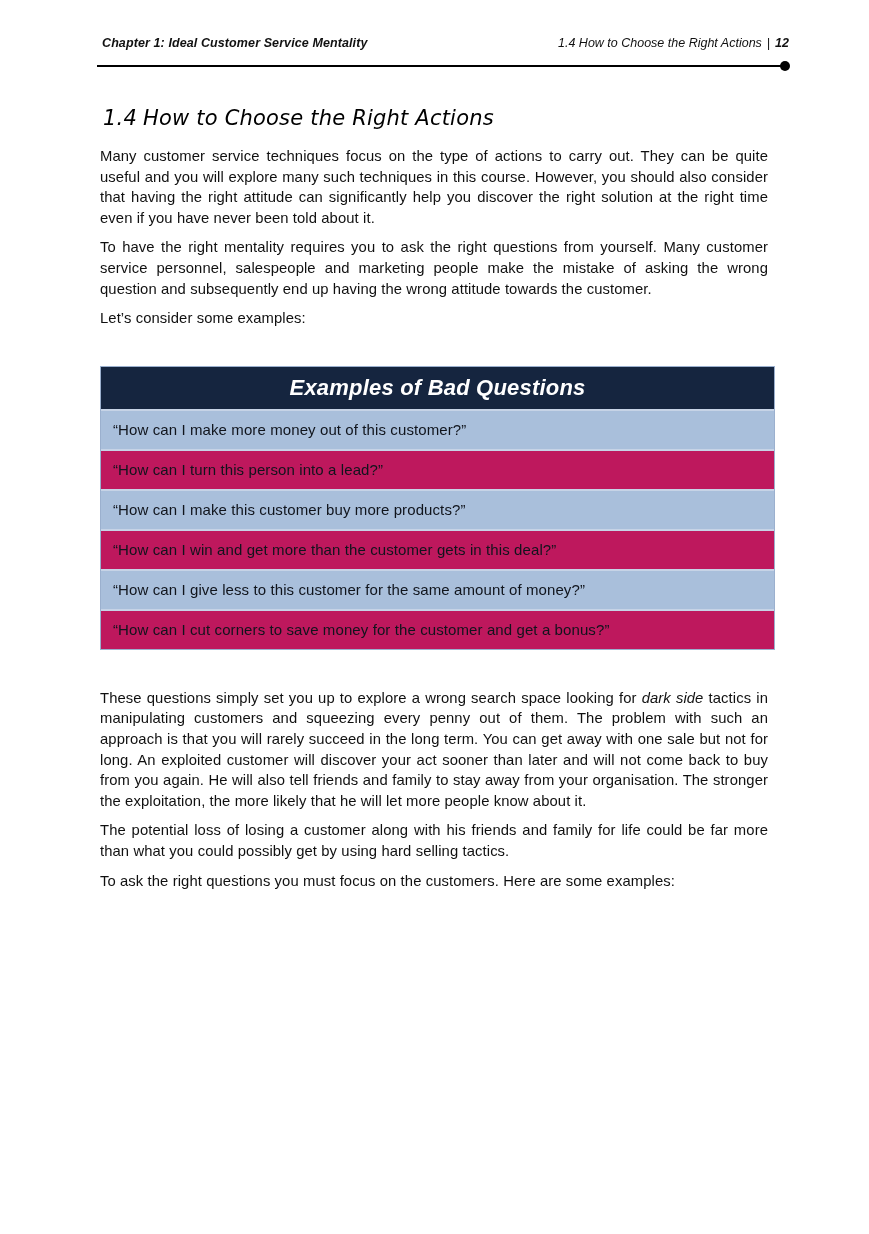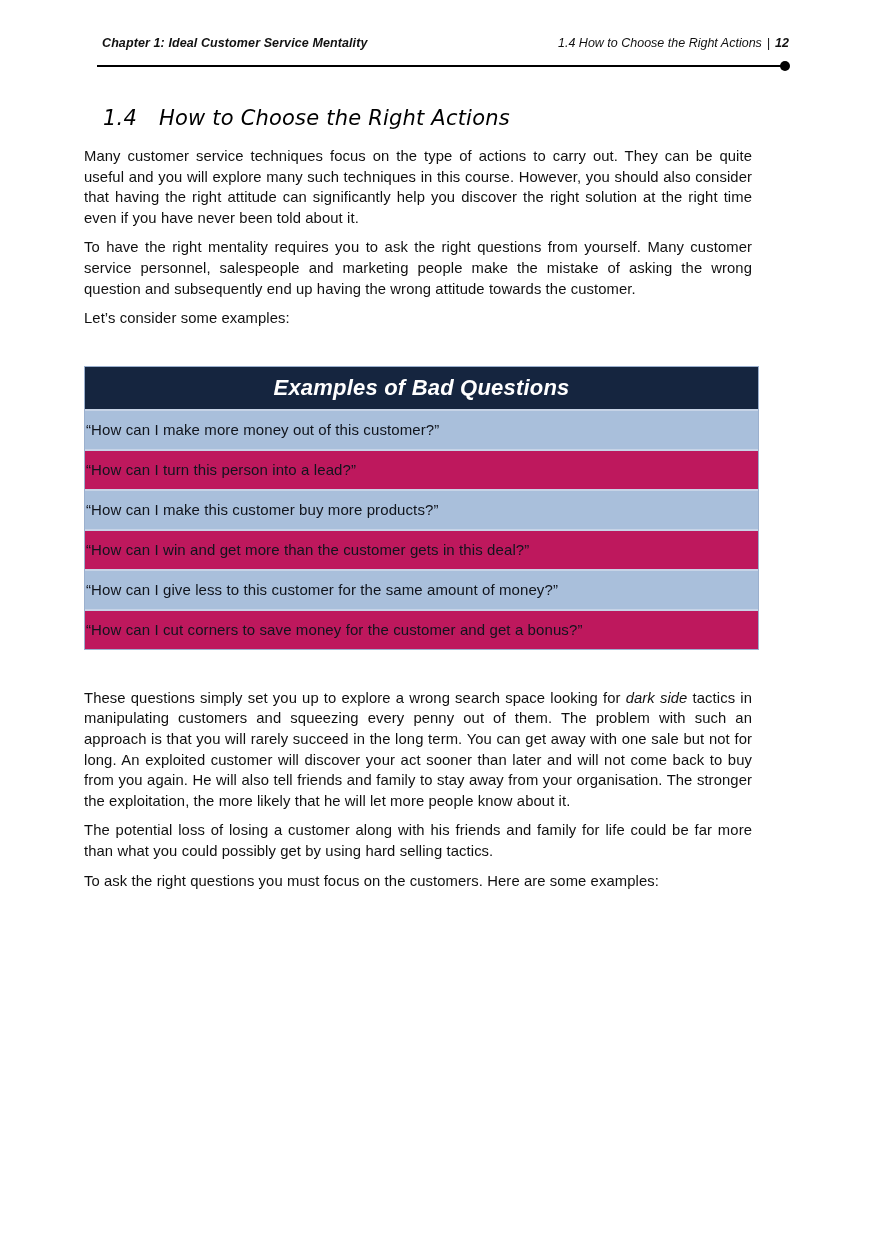--- a/index.html
+++ b/index.html
@@ -51,26 +51,26 @@
   
   .title {
     position: absolute;
     top: 106px; left: 103px;
     font-family: "DejaVu Sans", sans-serif;
     font-style: italic;
     font-size: 21px;
     color: #000;
     letter-spacing: .2px;
   }
-  .title .t-num { margin-right: 22px; }
+  .title .t-num { margin-right: 6px; }
 
   
   .content {
     position: absolute;
-    top: 146px; left: 84px;
+    top: 146px; left: 100px;
     width: 668px;
   }
   .para {
     font-size: 14.8px;
     line-height: 20.6px;
     text-align: justify;
     color: #101010;
     margin-bottom: 9px;
     letter-spacing: .1px;
   }
@@ -92,21 +92,21 @@
     justify-content: center;
     font-size: 22px;
     font-weight: bold;
     font-style: italic;
     letter-spacing: .2px;
   }
   .bq-row {
     height: 40px;
     display: flex;
     align-items: center;
-    padding-left: 1px;
+    padding-left: 12px;
     font-size: 15px;
     color: #10141c;
     border-top: 2px solid #c6d3e6;
     letter-spacing: .1px;
   }
   .bq-row.shade-a { background: #a9bfdb; }
   .bq-row.shade-b { background: #be185d; }
 
   
   .ftr {

